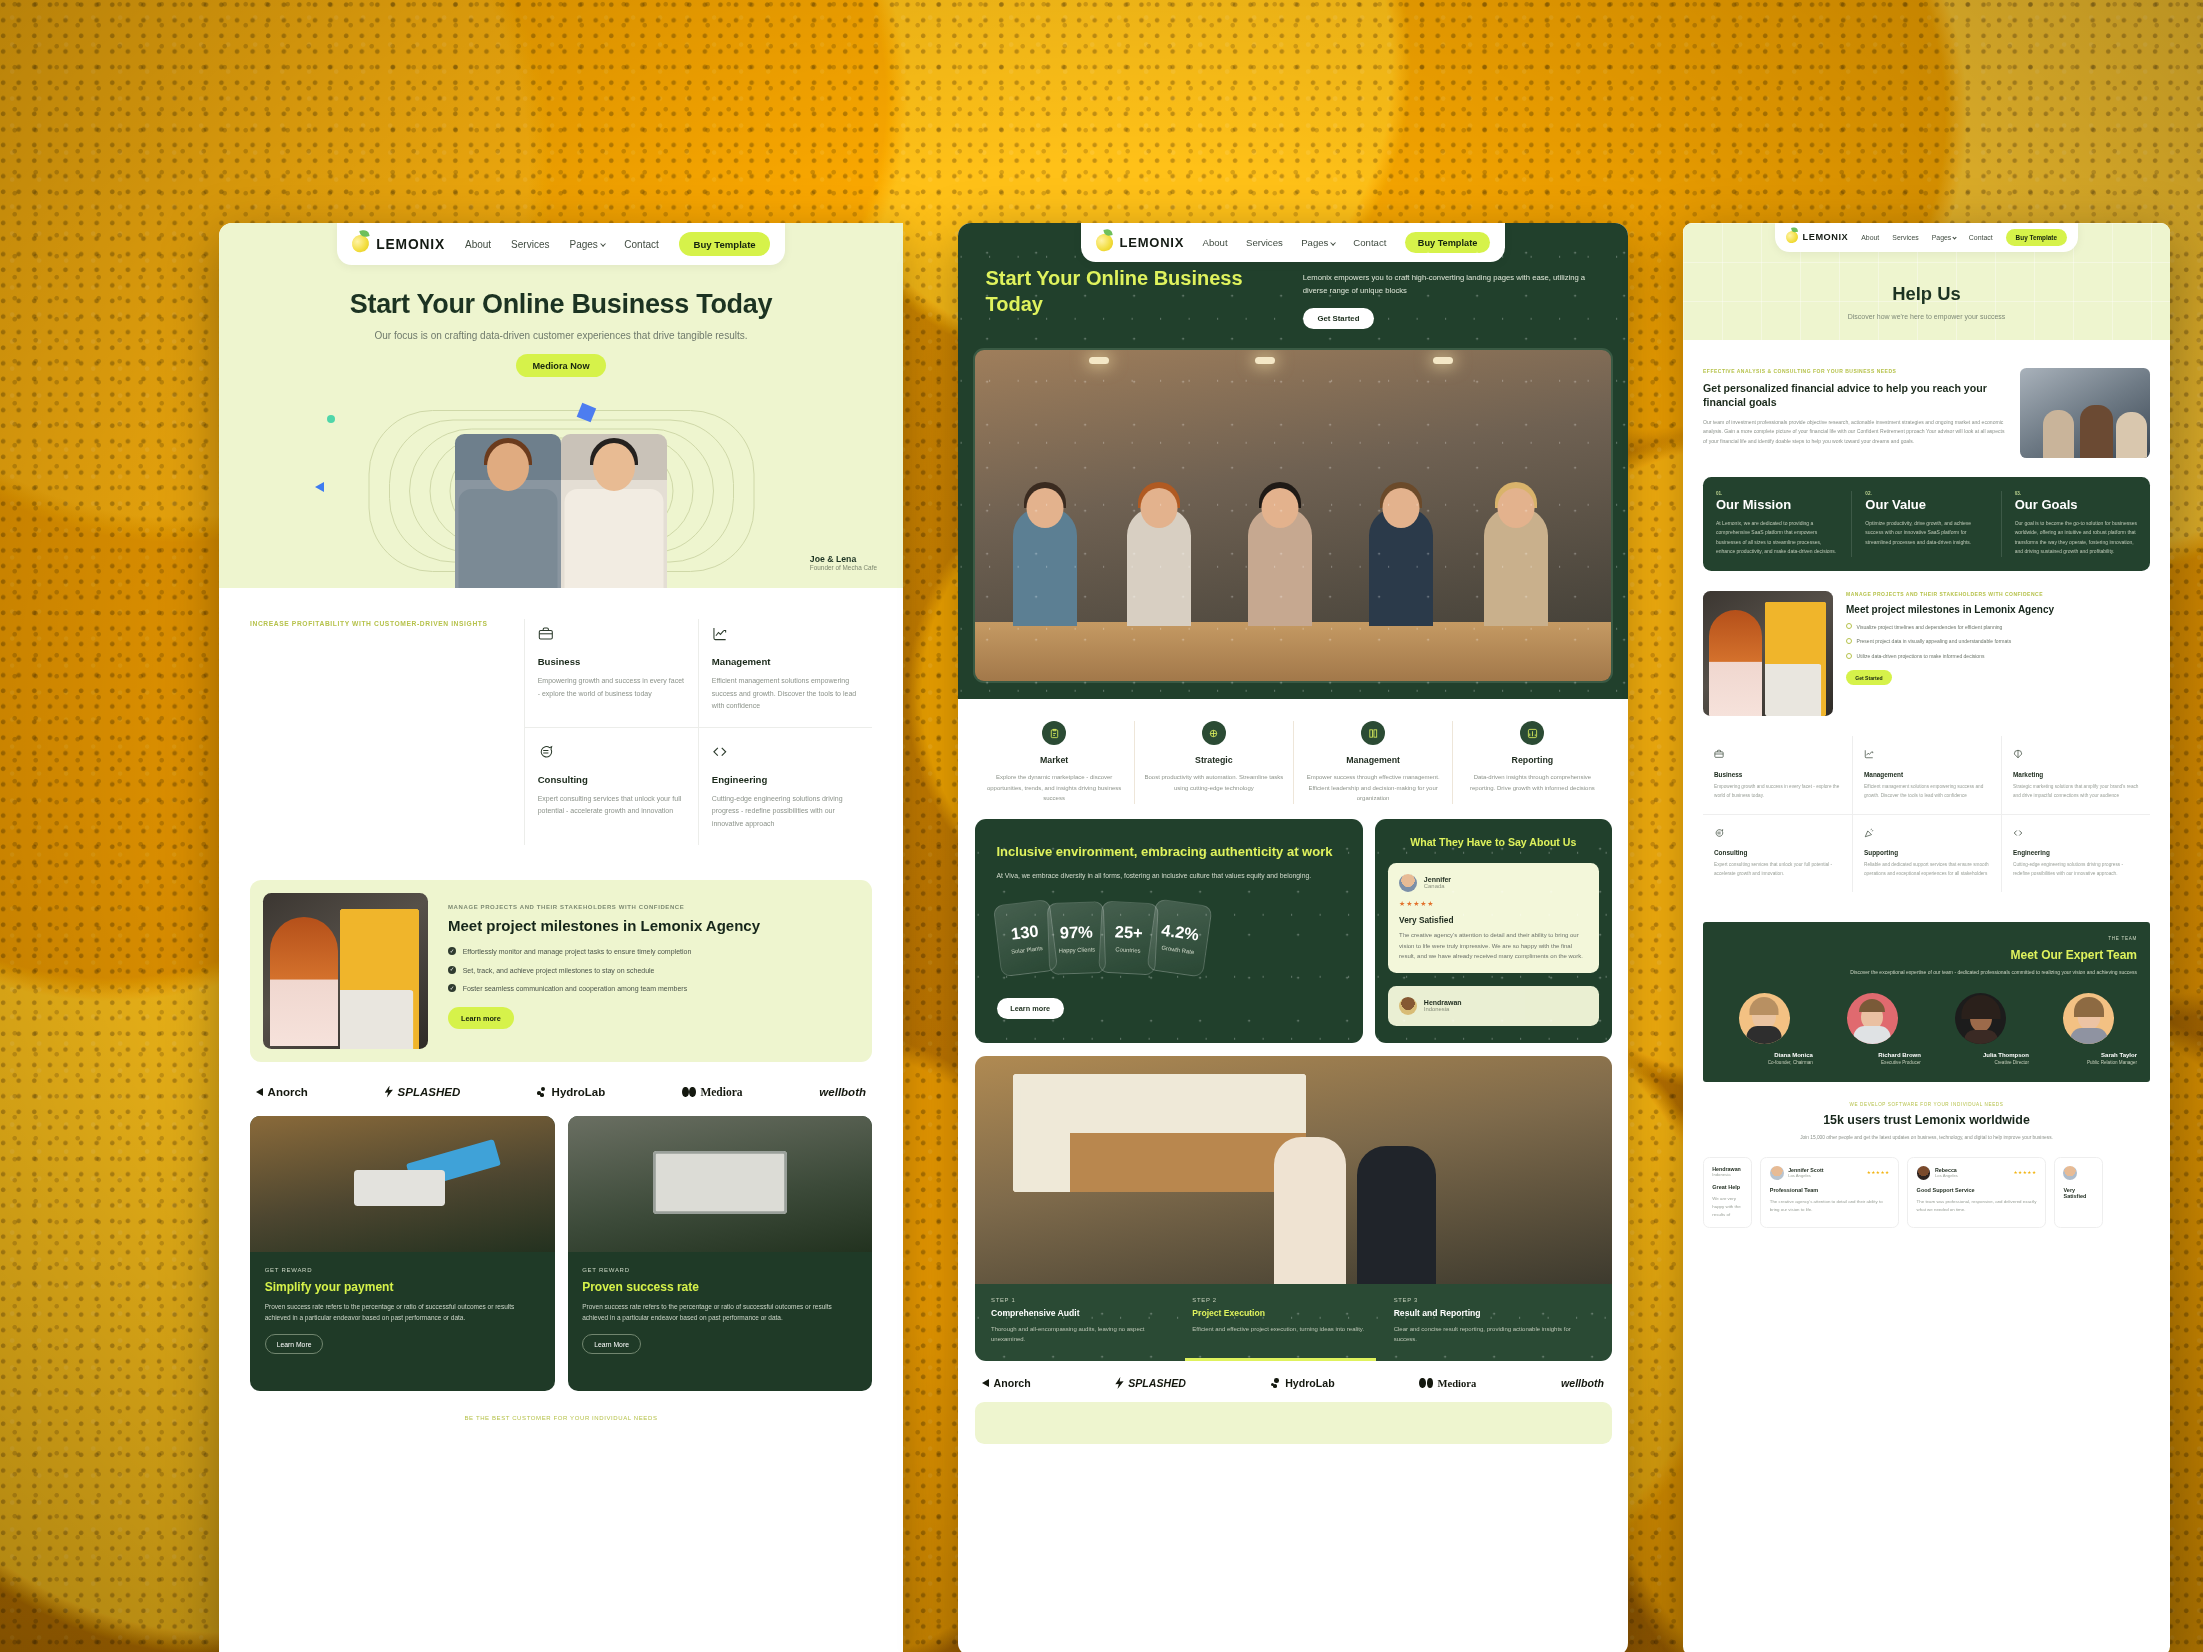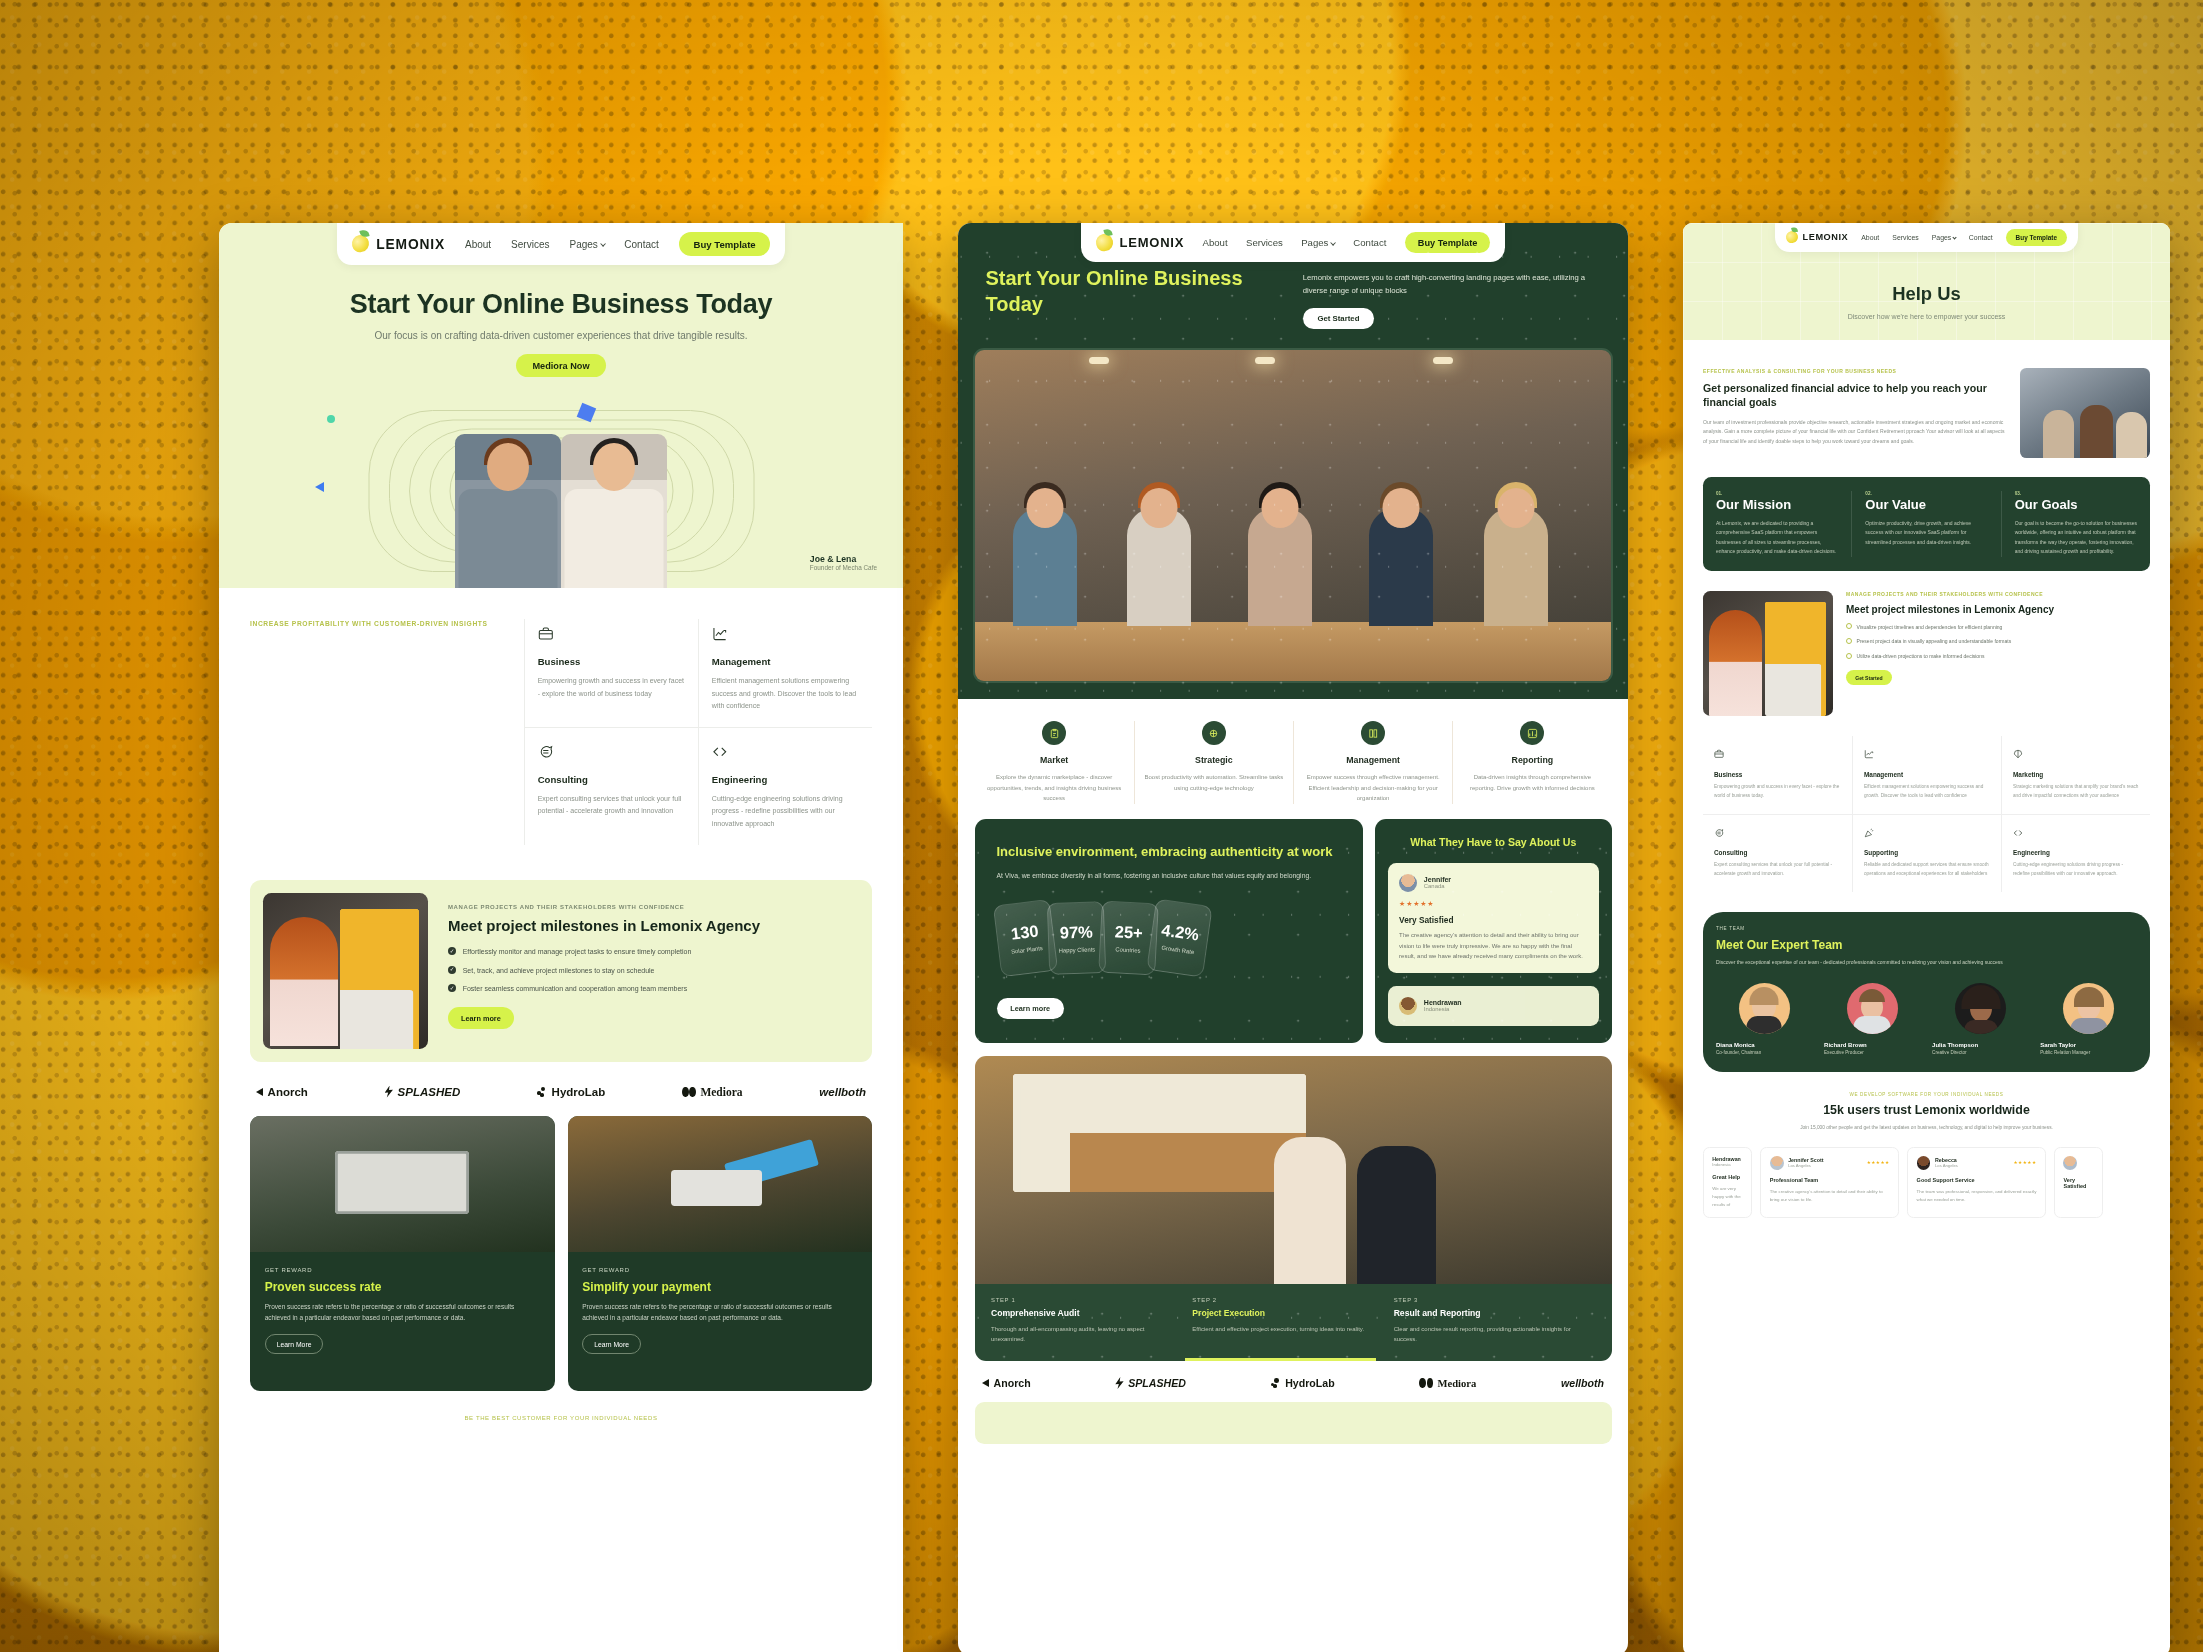--- a/index.html
+++ b/index.html
@@ -311,21 +311,21 @@
   .p3-promo .gs{margin-top:10px;background:#d6f24a;color:#17250f;border:none;border-radius:917px;font-size:5.1px;font-weight:700;padding:4.6px 9.2px;cursor:pointer;}
 
   .p3-serv{margin:20px 0 0 0;padding:0 20px;display:grid;grid-template-columns:repeat(3,1fr);}
   .s3{padding:13px 11px;border-left:0.9px solid #eee;border-top:0.9px solid #eee;}
   .s3:nth-child(-n+3){border-top:none;}
   .s3:nth-child(3n+1){border-left:none;}
   .s3 .ic{width:10px;height:10px;color:#2b3a2b;margin-bottom:8.3px;}
   .s3 h4{font-size:6.4px;color:#1b2a1b;font-weight:600;margin-bottom:5.5px;}
   .s3 p{font-size:4.7px;color:#9aa098;line-height:1.85;}
 
-  .p3-team{margin:20px 20px 0 20px;background:#23422e;border-radius:20px;padding:14.7px 13px 16.5px 13px;text-align:left;}
+  .p3-team{margin:30px 20px 0 20px;background:#23422e;border-radius:3px;padding:14.7px 13px 16.5px 13px;text-align:right;}
   .p3-team .k{font-size:4.6px;letter-spacing:.15em;color:#cfdac4;text-transform:uppercase;}
   .p3-team h3{color:#dff25d;font-size:12px;font-weight:800;margin-top:6.4px;}
   .p3-team .sub{font-size:5px;color:#cbd5c3;line-height:1.7;margin-top:6.4px;}
   .members{display:flex;justify-content:space-between;margin-top:16.5px;}
   .mem{width:23%;}
   .mem .circ{width:51px;height:51px;border-radius:50%;margin:0 auto;position:relative;overflow:hidden;}
   .mem .circ i{position:absolute;left:50%;transform:translateX(-50%);}
   .mem .nm{font-size:6px;color:#fff;font-weight:700;margin-top:7.3px;}
   .mem .ro{font-size:4.6px;color:#c3cdb9;margin-top:2.8px;}
 
@@ -498,34 +498,34 @@
           <i></i>
         </span>
         <span>Mediora</span>
       </div>
     <div class="logo" style="font-style:italic;">
         <span>wellboth</span>
       </div>
   </div>
 
   <div class="p1-cards">
+    <div class="gcard two">
+      <div class="img"></div>
+      <div class="body2">
+        <div class="eye">GET REWARD</div>
+        <h4>Simplify your payment</h4>
+        <p>Proven success rate refers to the percentage or ratio of successful outcomes or results achieved in a particular endeavor based on past performance or data.</p>
+      </div>
+      <button class="lm">Learn More</button>
+    </div>
     <div class="gcard one">
       <div class="img"></div>
       <div class="body2">
         <div class="eye">GET REWARD</div>
         <h4>Proven success rate</h4>
-        <p>Proven success rate refers to the percentage or ratio of successful outcomes or results achieved in a particular endeavor based on past performance or data.</p>
-      </div>
-      <button class="lm">Learn More</button>
-    </div>
-    <div class="gcard two">
-      <div class="img"></div>
-      <div class="body2">
-        <div class="eye">GET REWARD</div>
-        <h4>Simplify your payment</h4>
         <p>Proven success rate refers to the percentage or ratio of successful outcomes or results achieved in a particular endeavor based on past performance or data.</p>
       </div>
       <button class="lm">Learn More</button>
     </div>
   </div>
 
   <div class="p1-footnote">BE THE BEST CUSTOMER FOR YOUR INDIVIDUAL NEEDS</div>
 </div>
 
 <div class="panel" id="panel-2">

